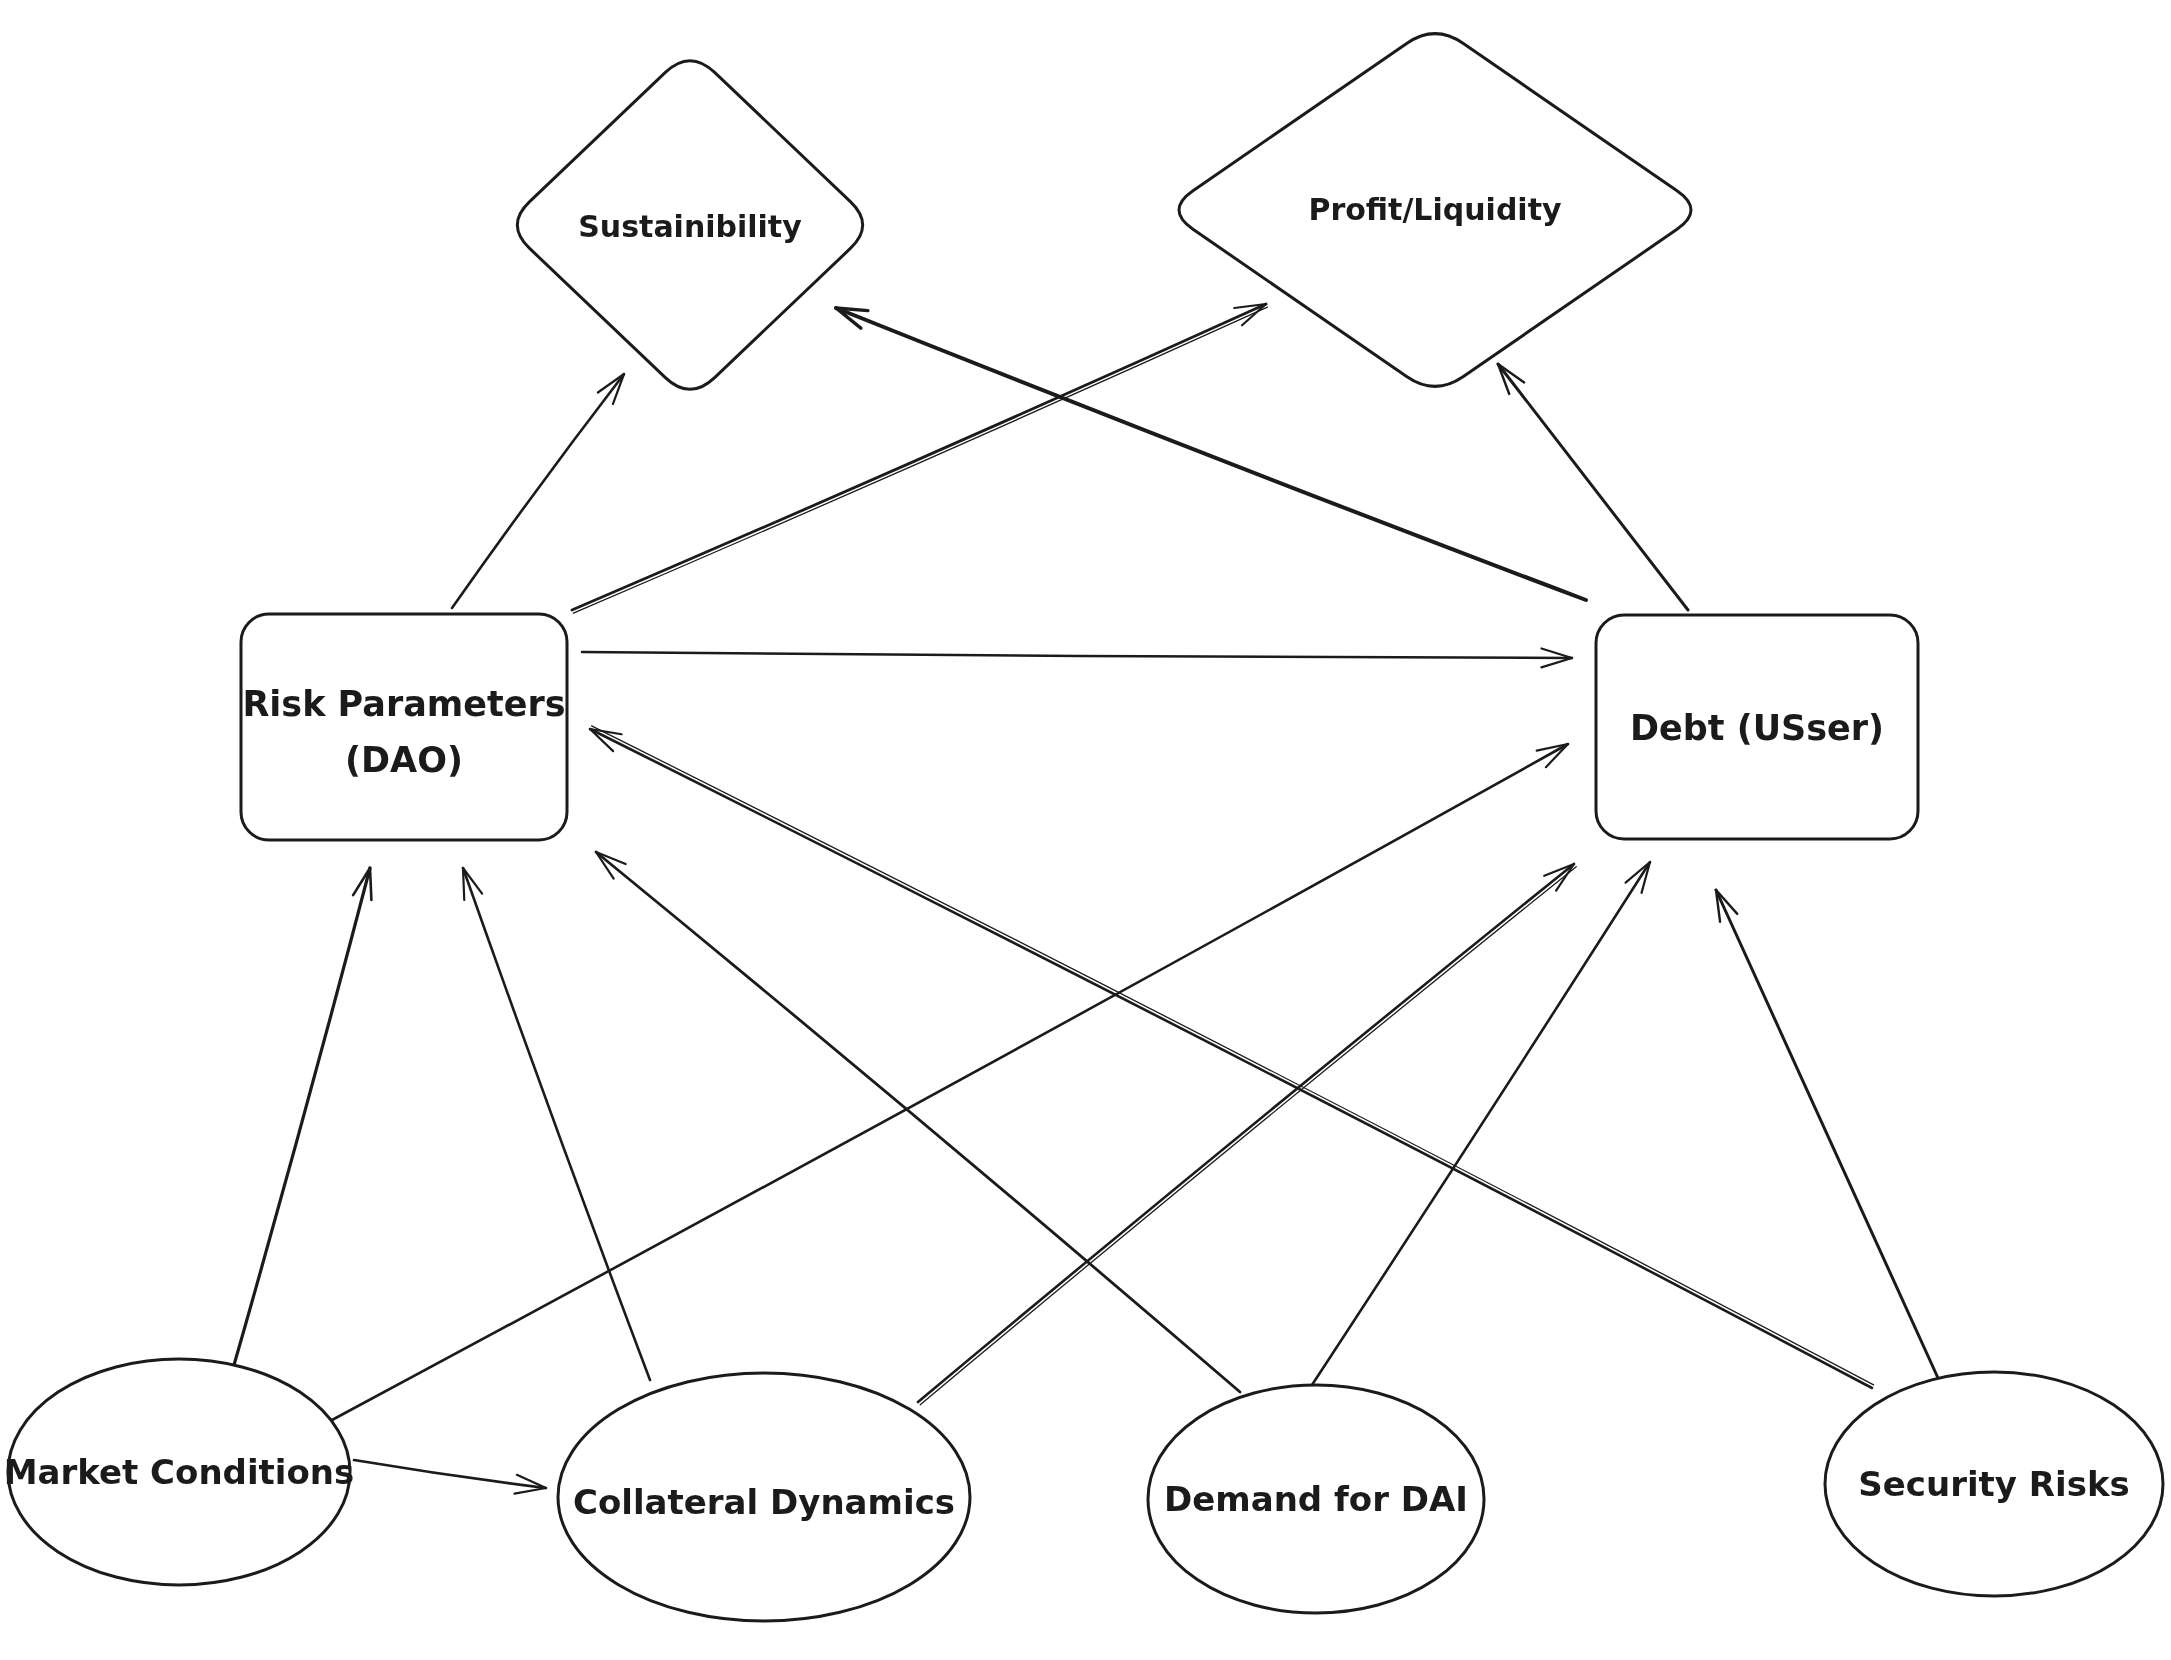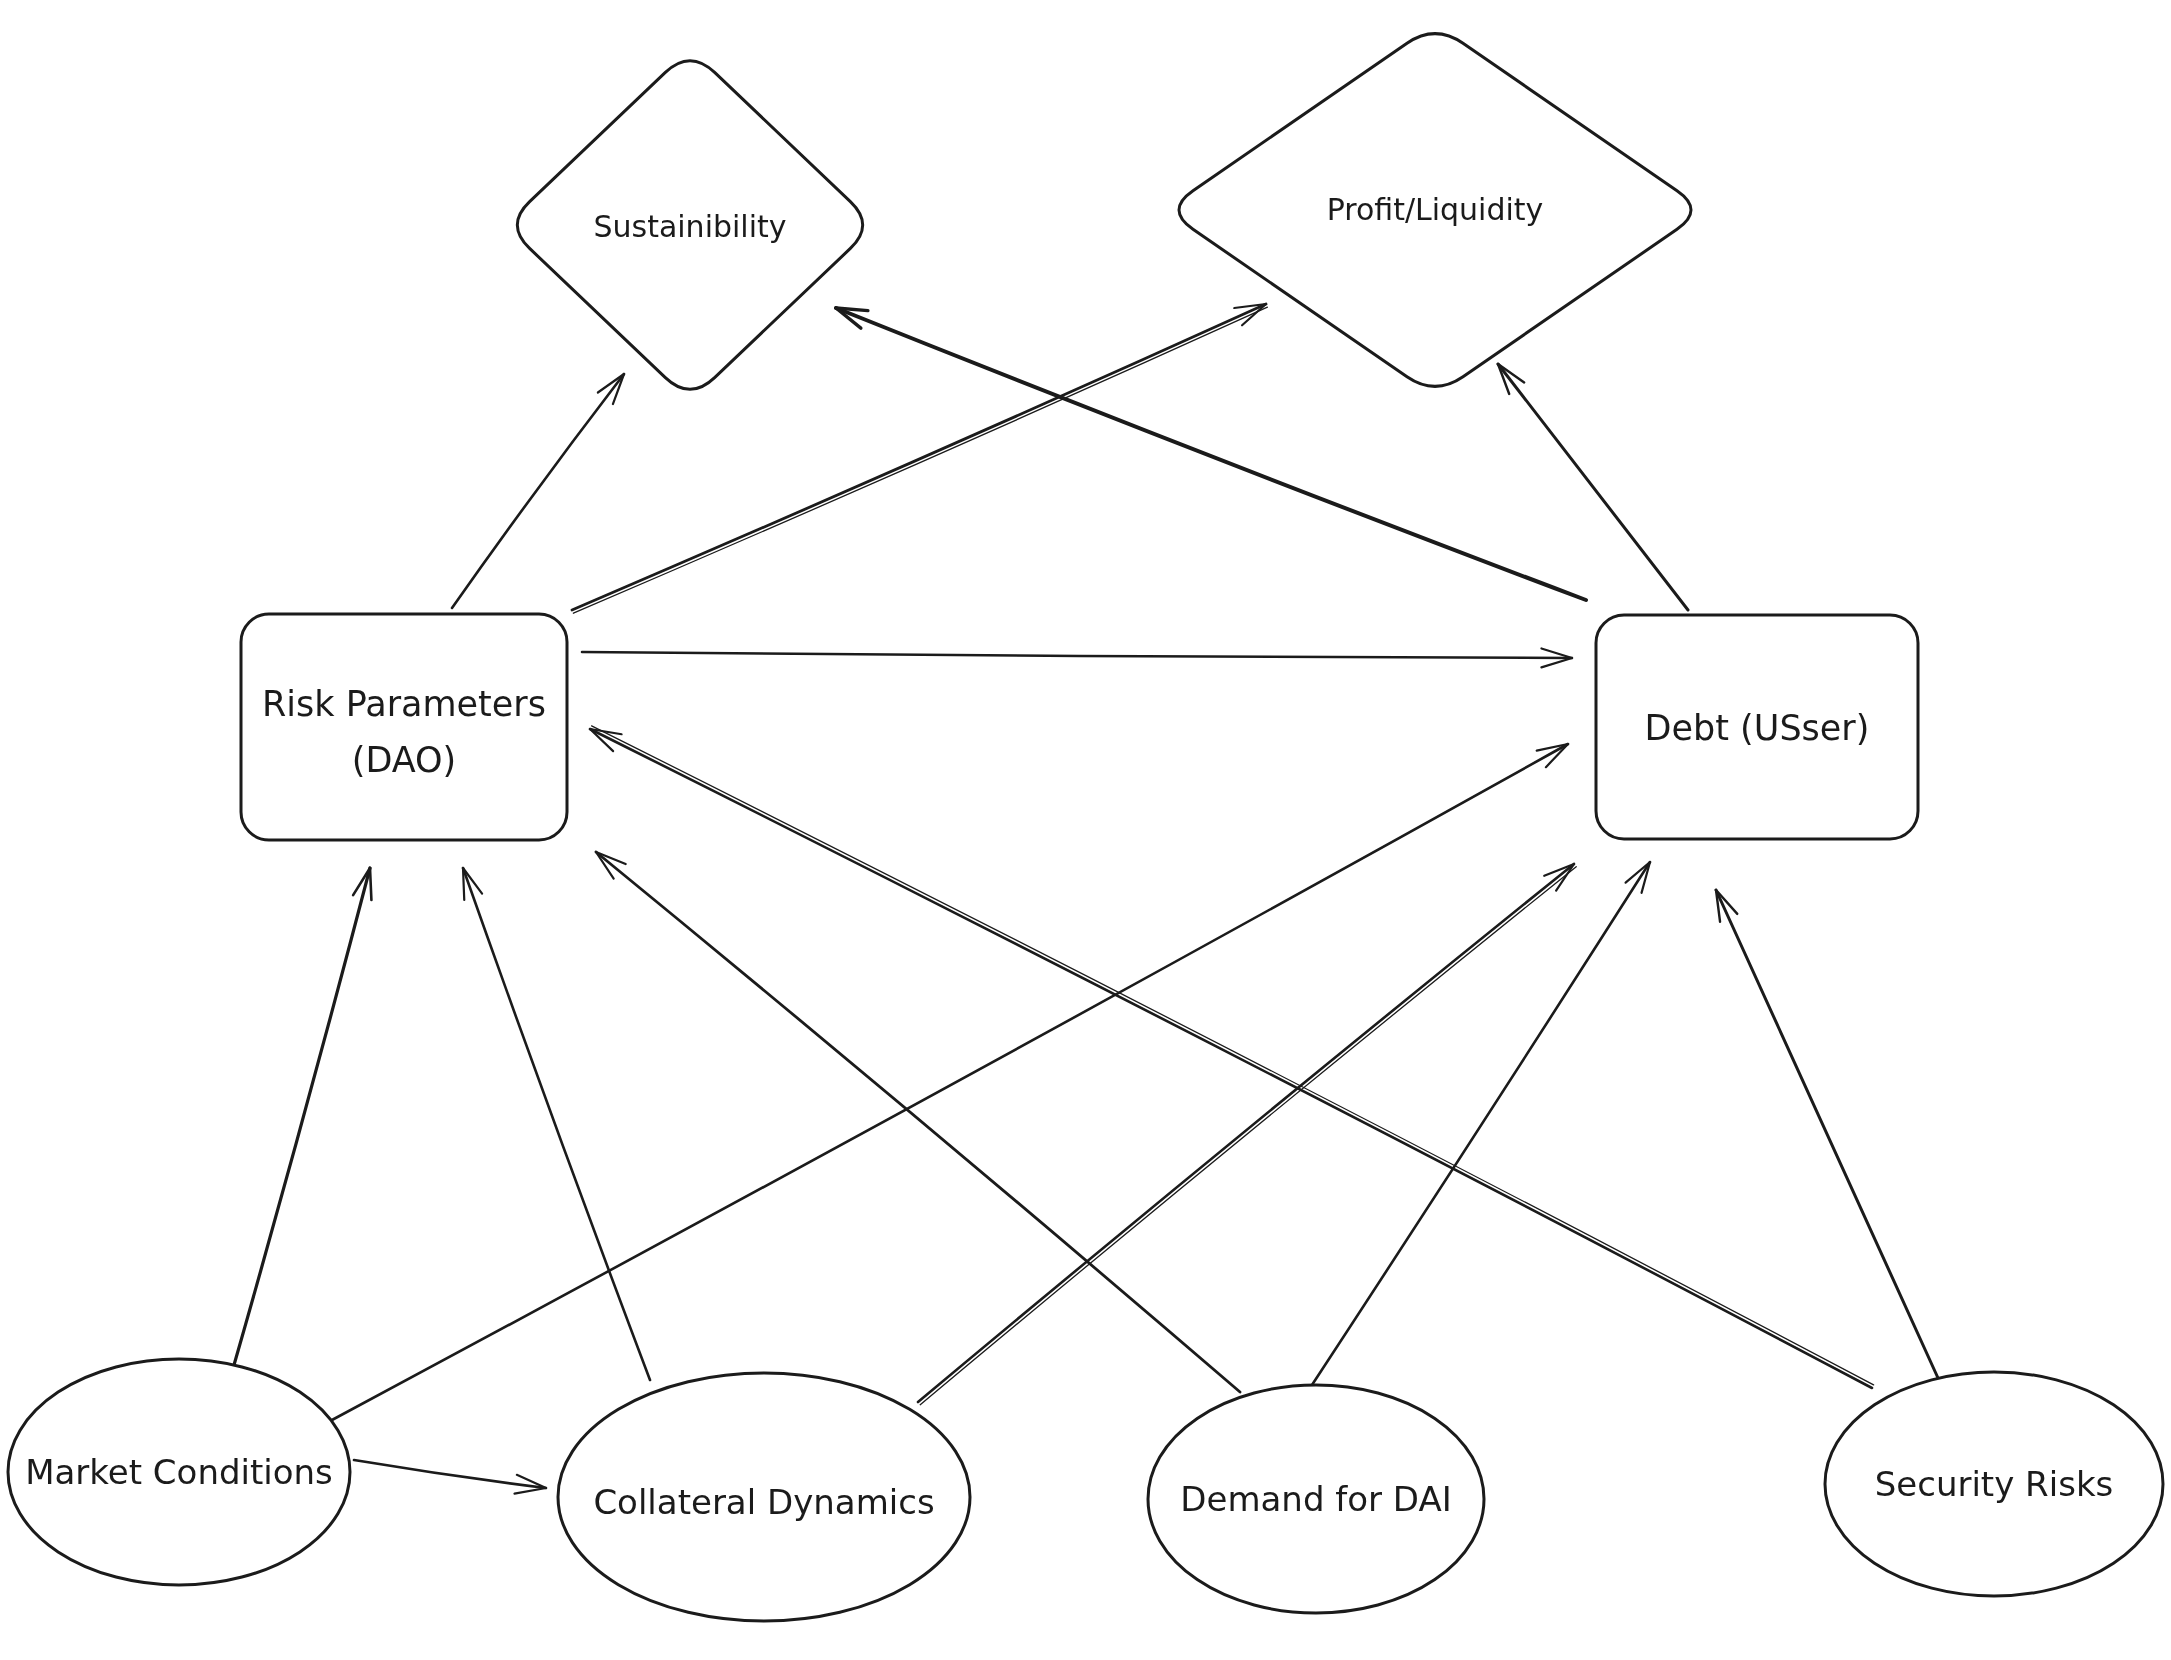--- a/index.html
+++ b/index.html
@@ -7,20 +7,21 @@
     padding: 0;
     background: #ffffff;
     width: 100%;
     height: 100%;
     overflow: hidden;
   }
   #canvas-wrap {
     width: 100vw;
     height: 100vh;
     background: #5eead4;
+    font-weight: bold;
   }
   svg {
     width: 100%;
     height: 100%;
     display: block;
     background: #ffffff;
   }
   .node-shape {
     fill: #ffffff;
     stroke: #1b1b1b;

